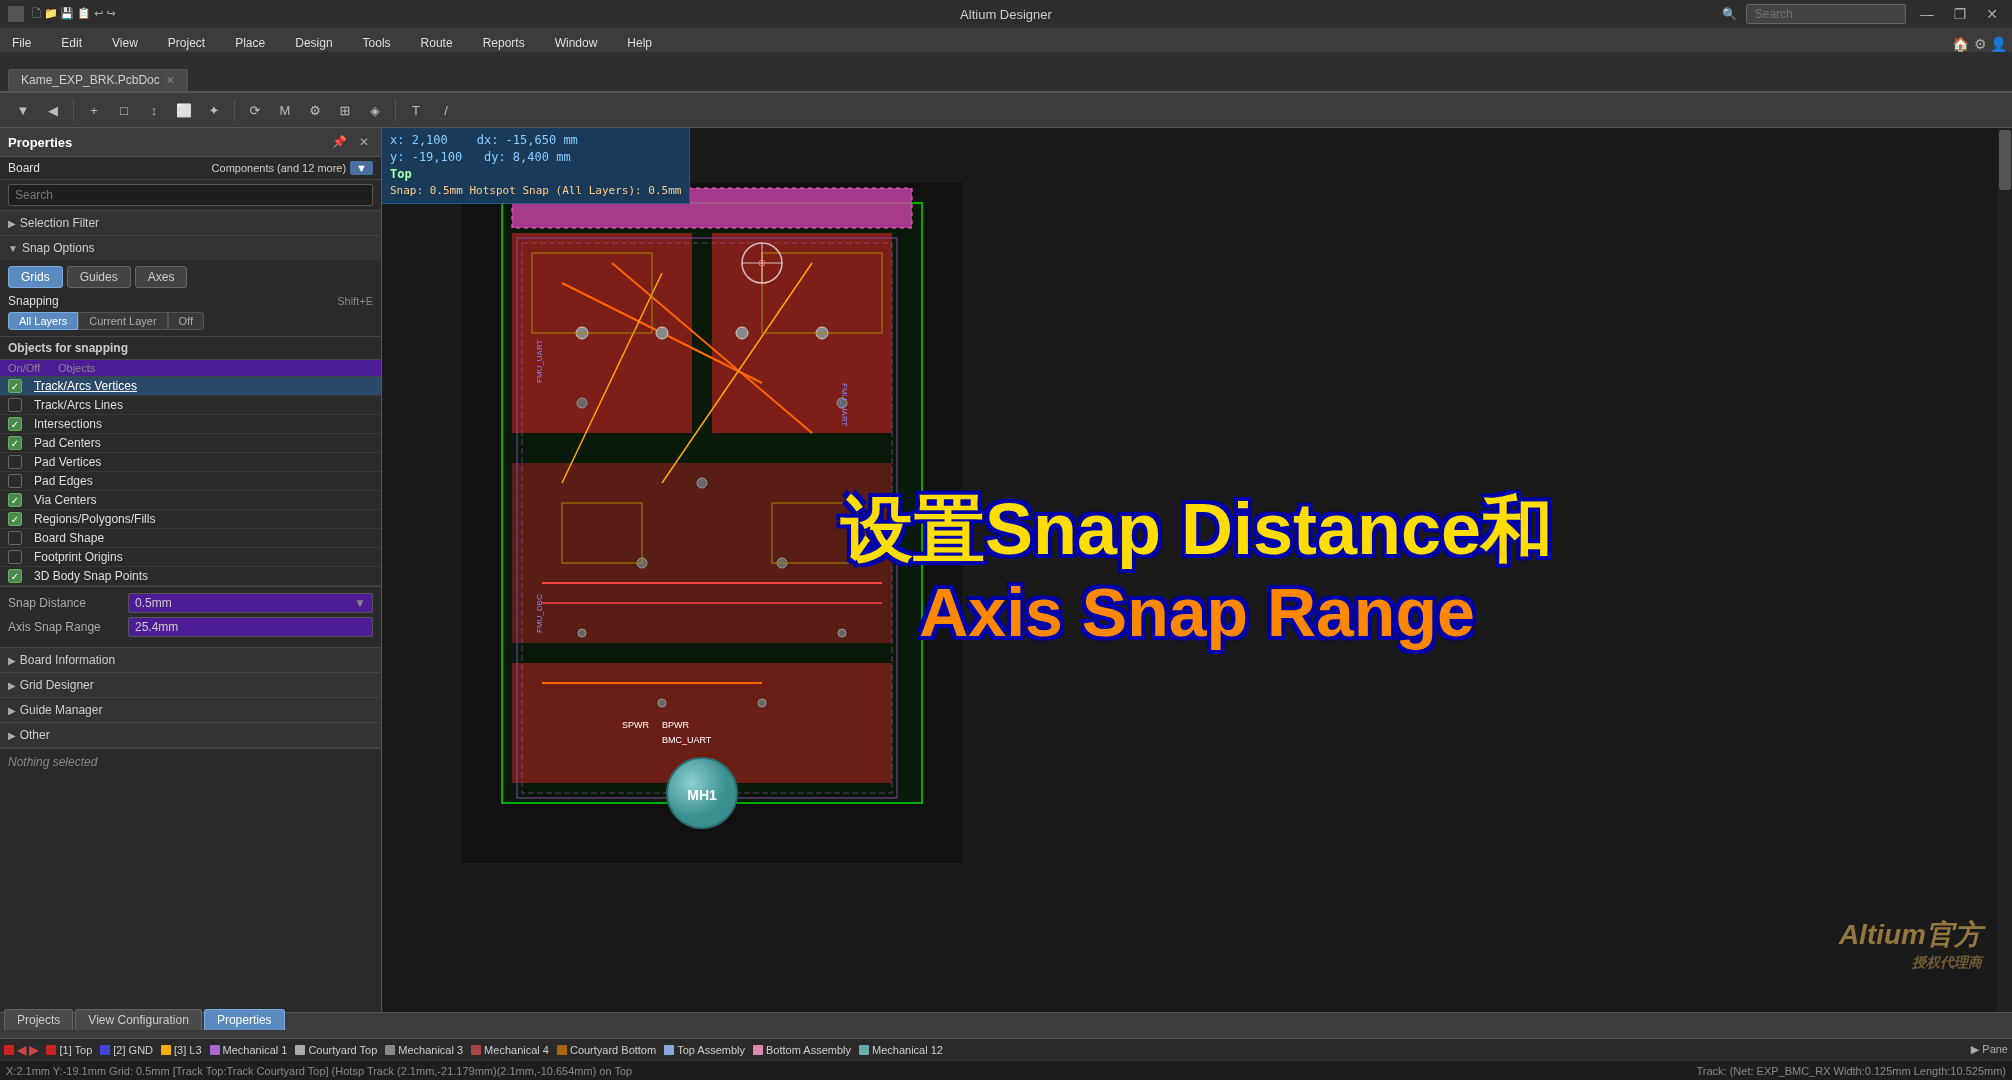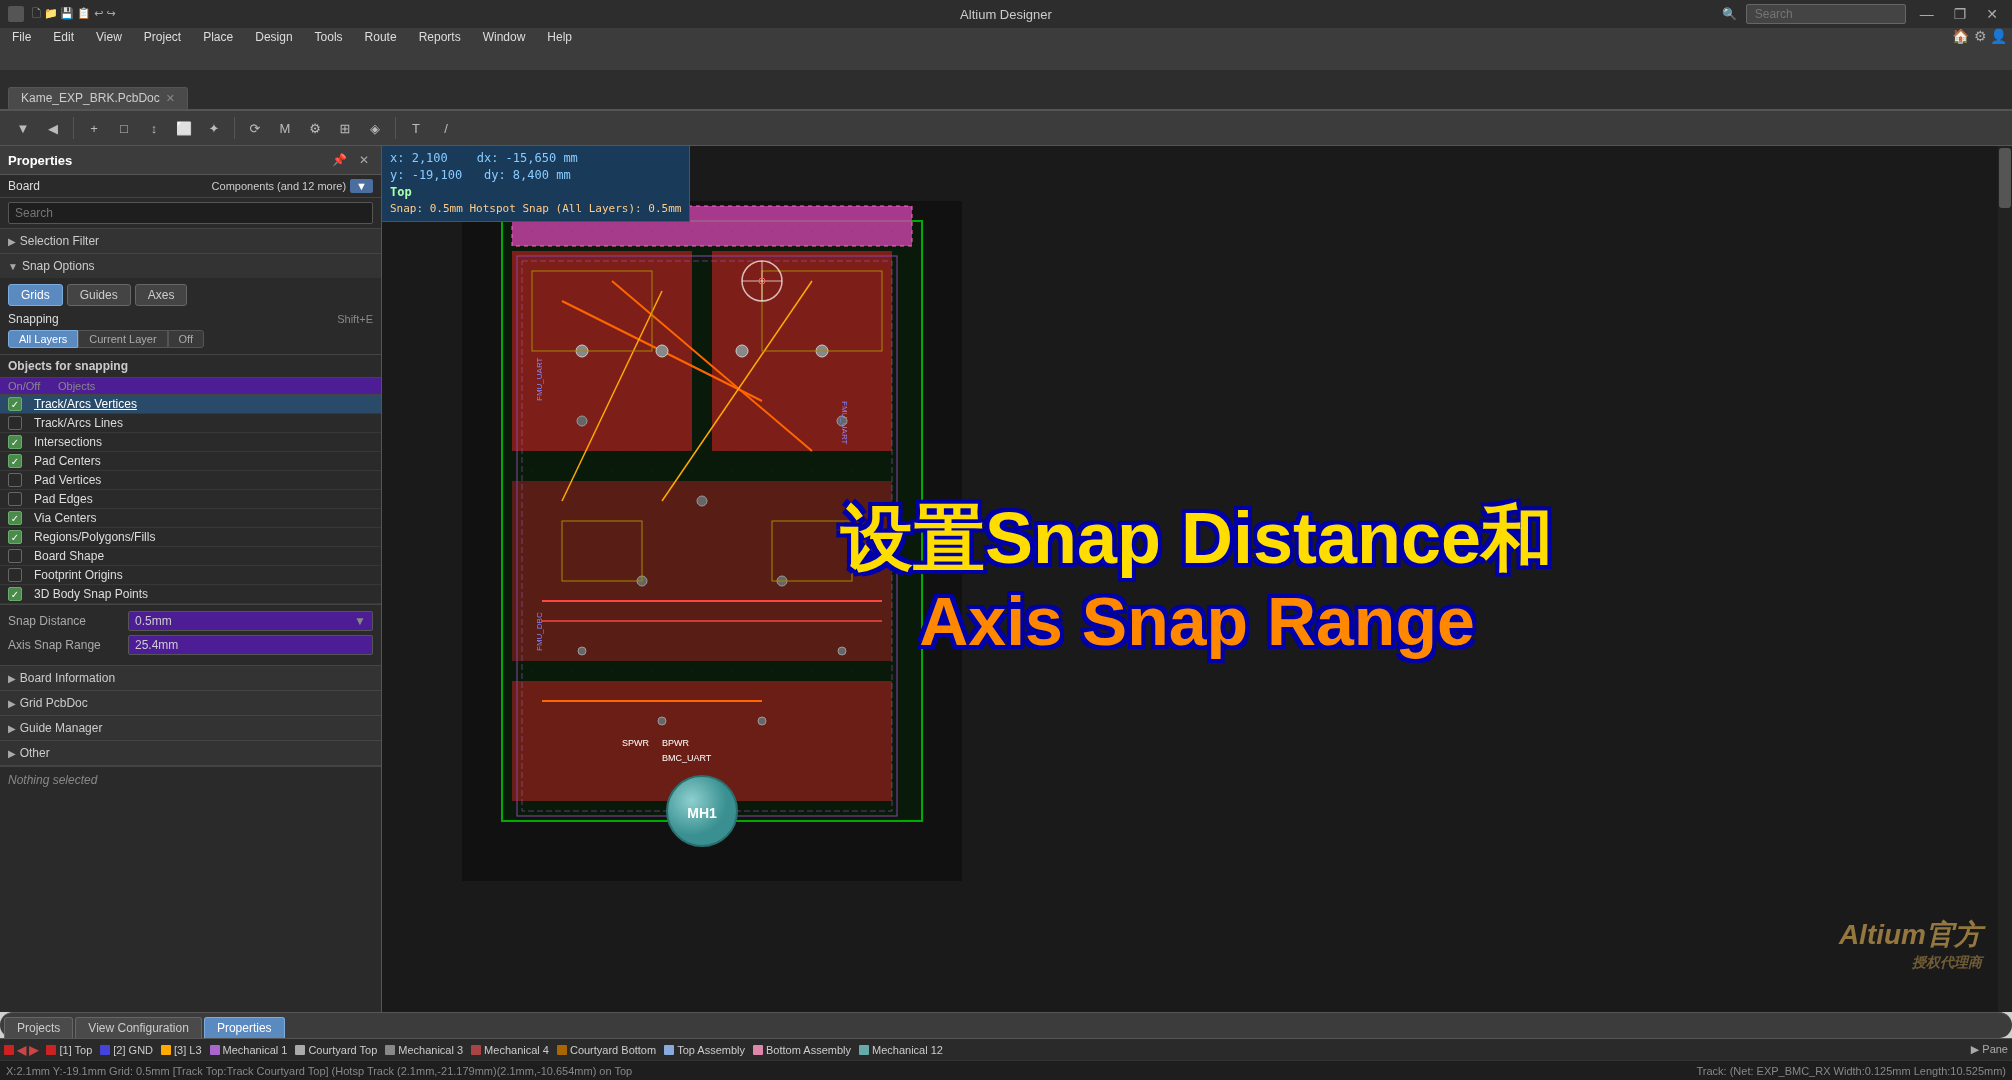--- a/index.html
+++ b/index.html
@@ -8,21 +8,21 @@
     
     .title-bar { background: #2d2d2d; color: #ccc; height: 28px; display: flex; align-items: center; justify-content: space-between; padding: 0 8px; flex-shrink: 0; }
     .title-bar-center { position: absolute; left: 50%; transform: translateX(-50%); font-size: 13px; color: #ccc; }
     .title-bar-left { display: flex; align-items: center; gap: 4px; }
     .title-bar-right { display: flex; align-items: center; gap: 8px; }
     .title-icon { width: 16px; height: 16px; background: #555; border-radius: 2px; }
     .title-btn { color: #aaa; font-size: 14px; cursor: pointer; padding: 2px 6px; }
     .search-bar { background: #444; border: 1px solid #666; color: #ccc; padding: 2px 8px; width: 160px; font-size: 12px; border-radius: 2px; }
 
     
-    .menu-bar { background: #3c3c3c; color: #ddd; height: 42px; display: flex; align-items: flex-start; padding: 0 4px; flex-shrink: 0; gap: 6px; }
+    .menu-bar { background: #3c3c3c; color: #ddd; height: 24px; display: flex; align-items: flex-end; padding: 0 4px; flex-shrink: 0; gap: 14px; }
     .menu-item { padding: 2px 8px; cursor: pointer; font-size: 12px; border-radius: 2px; }
     .menu-bar-right { margin-left: auto; display: flex; align-items: center; gap: 4px; }
     .menu-bar-icon { color: #aaa; font-size: 14px; cursor: pointer; }
 
     
     .main-content { display: flex; flex: 1; overflow: hidden; }
 
     
     .left-panel { width: 382px; background: #2a2a2a; display: flex; flex-direction: column; flex-shrink: 0; border-right: 1px solid #555; }
 
@@ -78,21 +78,21 @@
     .param-label { color: #aaa; font-size: 12px; width: 120px; flex-shrink: 0; }
     .param-input { background: #4c1d95; border: 1px solid #555; color: #ccc; padding: 2px 6px; flex: 1; border-radius: 2px; font-size: 12px; display: flex; align-items: center; justify-content: space-between; }
     .param-dropdown { color: #888; }
 
     
     .collapse-section { border-bottom: 1px solid #444; }
     .collapse-header { padding: 5px 8px; background: #333; color: #ccc; cursor: pointer; display: flex; align-items: center; gap: 4px; font-size: 12px; }
     .collapse-arrow { color: #aaa; font-size: 10px; }
 
     
-    .bottom-tabs { background: #3c3c3c; height: 26px; display: flex; align-items: flex-end; padding: 0 4px; flex-shrink: 0; border-top: 1px solid #555; border-radius: 13px; }
+    .bottom-tabs { background: #3c3c3c; height: 26px; display: flex; align-items: flex-end; padding: 8px 4px; flex-shrink: 0; border-top: 1px solid #555; }
     .bottom-tab { padding: 3px 12px; background: #4a4a4a; border: 1px solid #666; border-bottom: none; color: #ccc; font-size: 12px; cursor: pointer; border-radius: 3px 3px 0 0; margin-right: 2px; }
     .bottom-tab.active { background: #5a8ac0; color: #fff; border-color: #7aacdd; }
 
     
     .layer-bar { background: #2a2a2a; height: 22px; display: flex; align-items: center; padding: 0 4px; gap: 8px; flex-shrink: 0; border-top: 1px solid #555; overflow-x: auto; }
     .layer-item { display: flex; align-items: center; gap: 3px; cursor: pointer; white-space: nowrap; }
     .layer-dot { width: 10px; height: 10px; border-radius: 1px; flex-shrink: 0; }
     .layer-name { color: #ccc; font-size: 11px; }
 
     
@@ -331,21 +331,21 @@
     <div class="collapse-section">
       <div class="collapse-header">
         <span class="collapse-arrow">▶</span>
         <span>Board Information</span>
       </div>
     </div>
 
     <div class="collapse-section">
       <div class="collapse-header">
         <span class="collapse-arrow">▶</span>
-        <span>Grid PcbDoc</span>
+        <span>Grid Designer</span>
       </div>
     </div>
 
     <div class="collapse-section">
       <div class="collapse-header">
         <span class="collapse-arrow">▶</span>
         <span>Guide Manager</span>
       </div>
     </div>
 

